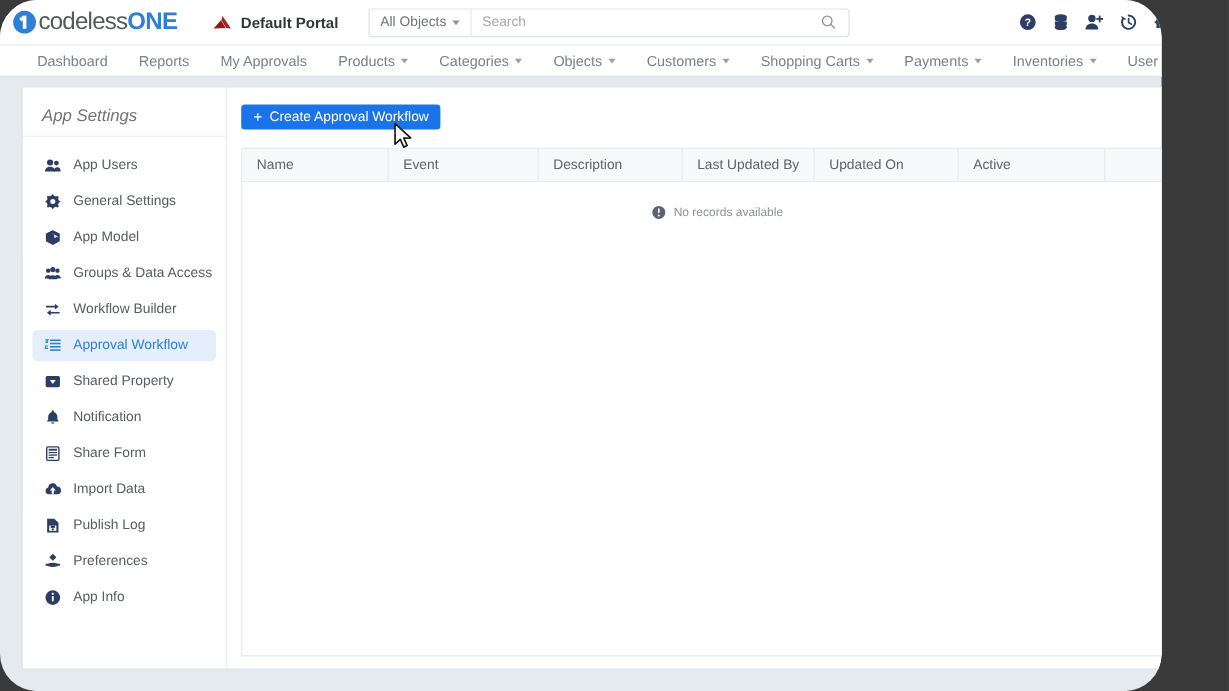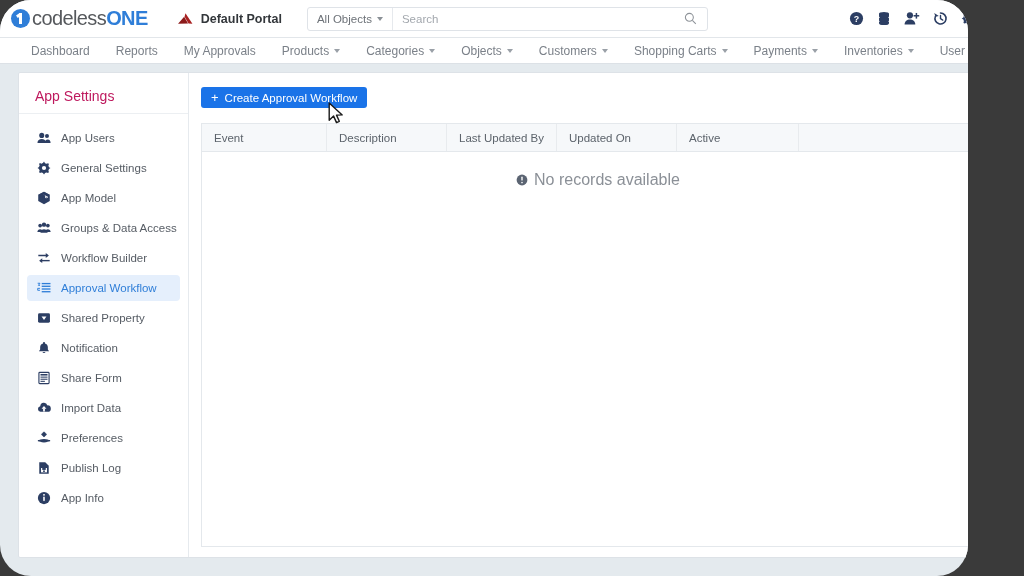--- a/index.html
+++ b/index.html
@@ -125,23 +125,24 @@
     border-radius: 2px;
     display: flex;
   }
   .sidebar {
     width: 170px; height: 100%;
     border-right: 1px solid #e6eaee;
     padding-top: 0;
     flex: none;
   }
   .sidebar-title {
-    font-size: 14px; color: #be185d;
+    font-size: 14px; color: #737373;
     padding: 15px 0 0 16px; height: 41px;
     border-bottom: 1px solid #eceff2;
+    font-style: italic;
   }
   .sb-list { padding-top: 7px; }
   .sb-item {
     display: flex; align-items: center; gap: 10px;
     height: 26px; margin: 4px 8px;
     padding-left: 9px;
     border-radius: 4px;
     cursor: pointer;
     text-align: center;
   }
@@ -189,21 +190,21 @@
     border-right: 1px solid #e8ebee;
     white-space: nowrap;
   }
   .tbody {
     flex: 1; position: relative; background: #fff;
   }
   .norecords {
     position: absolute; left: 0; right: 0; top: 19px;
     display: flex; align-items: center; justify-content: center; gap: 6px;
   }
-  .norecords .nr-text { font-size: 16px; color: #8b9097; }
+  .norecords .nr-text { font-size: 10px; color: #8b9097; }
 
   .vscroll {
     position: absolute; right: 0; top: 0; bottom: 0;
     width: 13px; background: #fbfbfb;
     border-left: 1px solid #eceef0;
     display: flex; flex-direction: column;
     justify-content: space-between; align-items: center;
     padding: 3px 0;
     cursor: pointer;
   }
@@ -454,61 +455,64 @@
                 <path d="M4 12.4a3.3 3.3 0 0 1-0.3-6.5A4.2 4.2 0 0 1 11.9 5a3.7 3.7 0 0 1 0.4 7.4z" fill="#2c3e63"></path>
                 <path d="M8 5.6 L10.8 8.8 H5.2Z" fill="#fff"></path>
                 <rect x="7" y="8.4" width="2" height="3.6" fill="#fff"></rect>
               </svg>
             </span>
             <span class="sb-label">Import Data</span>
           </div>
           <div class="sb-item">
             <span class="sb-ico">
               <svg width="14" height="14" viewBox="0 0 16 16">
+                <path d="M2.6 1.4 H9.4 L13.4 5.4 V14.6 H2.6 Z" fill="#2c3e63"></path>
+                <rect x="4.6" y="8" width="6.8" height="5" fill="#fff"></rect>
+                <rect x="6" y="8" width="4" height="2.2" fill="#2c3e63"></rect>
+                <circle cx="8" cy="11.6" r="1.1" fill="#2c3e63"></circle>
+              </svg>
+            </span>
+            <span class="sb-label">Publish Log</span>
+          </div>
+          <div class="sb-item">
+            <span class="sb-ico">
+              <svg width="14" height="14" viewBox="0 0 16 16">
                 <circle cx="8" cy="3.9" r="2.4" fill="#2c3e63"></circle>
                 <rect x="7.2" y="0.9" width="1.6" height="6" fill="#2c3e63"></rect>
                 <rect x="5" y="3.1" width="6" height="1.6" fill="#2c3e63"></rect>
                 <path d="M1 10.4 C3 10.4 4.4 9.2 8 9.2 C11.6 9.2 13 10.4 15 10.4 L15 11.8 C13 11.8 11.6 13.2 8 13.2 C4.4 13.2 3 11.8 1 11.8 Z" fill="#2c3e63"></path>
               </svg>
             </span>
             <span class="sb-label">Preferences</span>
           </div>
           <div class="sb-item">
             <span class="sb-ico">
               <svg width="14" height="14" viewBox="0 0 16 16">
-                <path d="M2.6 1.4 H9.4 L13.4 5.4 V14.6 H2.6 Z" fill="#2c3e63"></path>
-                <rect x="4.6" y="8" width="6.8" height="5" fill="#fff"></rect>
-                <rect x="6" y="8" width="4" height="2.2" fill="#2c3e63"></rect>
-                <circle cx="8" cy="11.6" r="1.1" fill="#2c3e63"></circle>
-              </svg>
-            </span>
-            <span class="sb-label">Publish Log</span>
-          </div>
-          <div class="sb-item">
-            <span class="sb-ico">
-              <svg width="14" height="14" viewBox="0 0 16 16">
                 <circle cx="8" cy="8" r="7" fill="#2c3e63"></circle>
                 <rect x="7.1" y="6.4" width="1.8" height="5.2" rx="0.9" fill="#fff"></rect>
                 <circle cx="8" cy="4.4" r="1.1" fill="#fff"></circle>
               </svg>
             </span>
             <span class="sb-label">App Info</span>
           </div>
         </div>
     </div>
 
     <div class="main">
 
       <button class="create-btn">
         <span class="plus">+</span>
         <span>Create Approval Workflow</span>
       </button>
 
       <div class="table-wrap">
         <div class="thead" id="th-root">
+            <div class="th" style="width: 122px; flex: 0 0 auto;">
+              <span>Name</span>
+            </div>
             <div class="th" style="width: 125px; flex: 0 0 auto;">
               <span>Event</span>
             </div>
             <div class="th" style="width: 120px; flex: 0 0 auto;">
               <span>Description</span>
             </div>
             <div class="th" style="width: 110px; flex: 0 0 auto;">
               <span>Last Updated By</span>
             </div>
             <div class="th" style="width: 120px; flex: 0 0 auto;">

